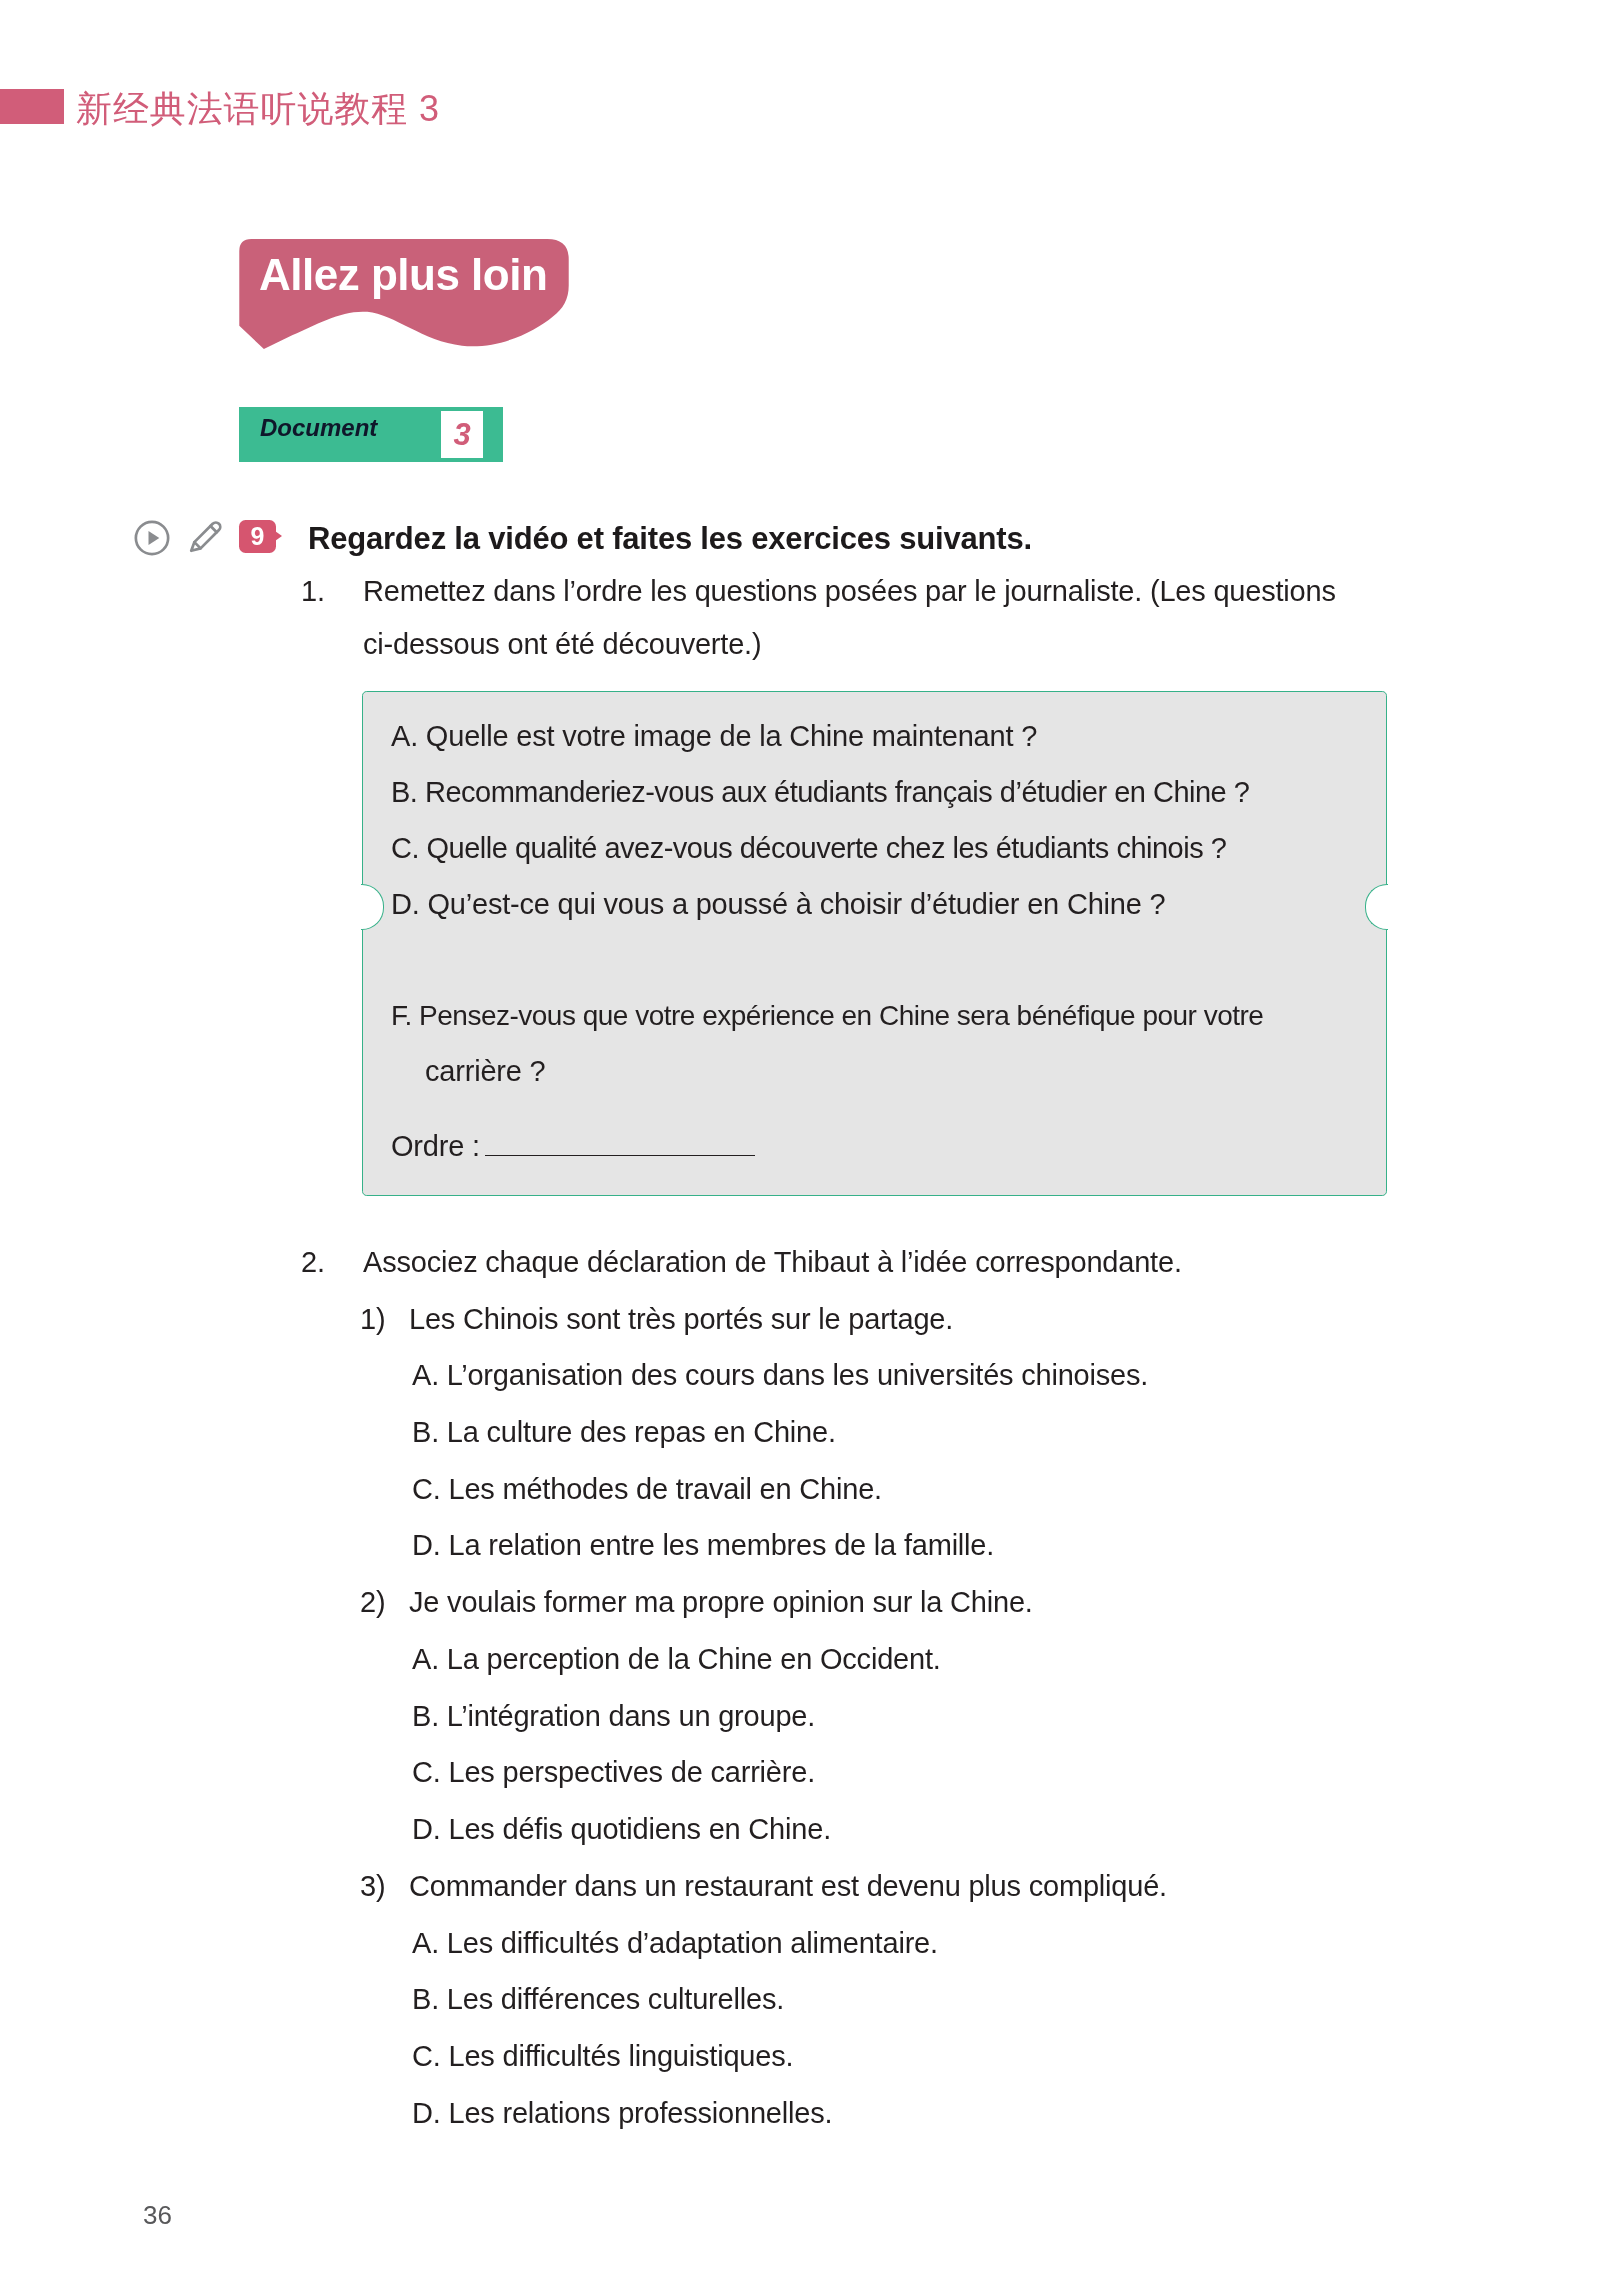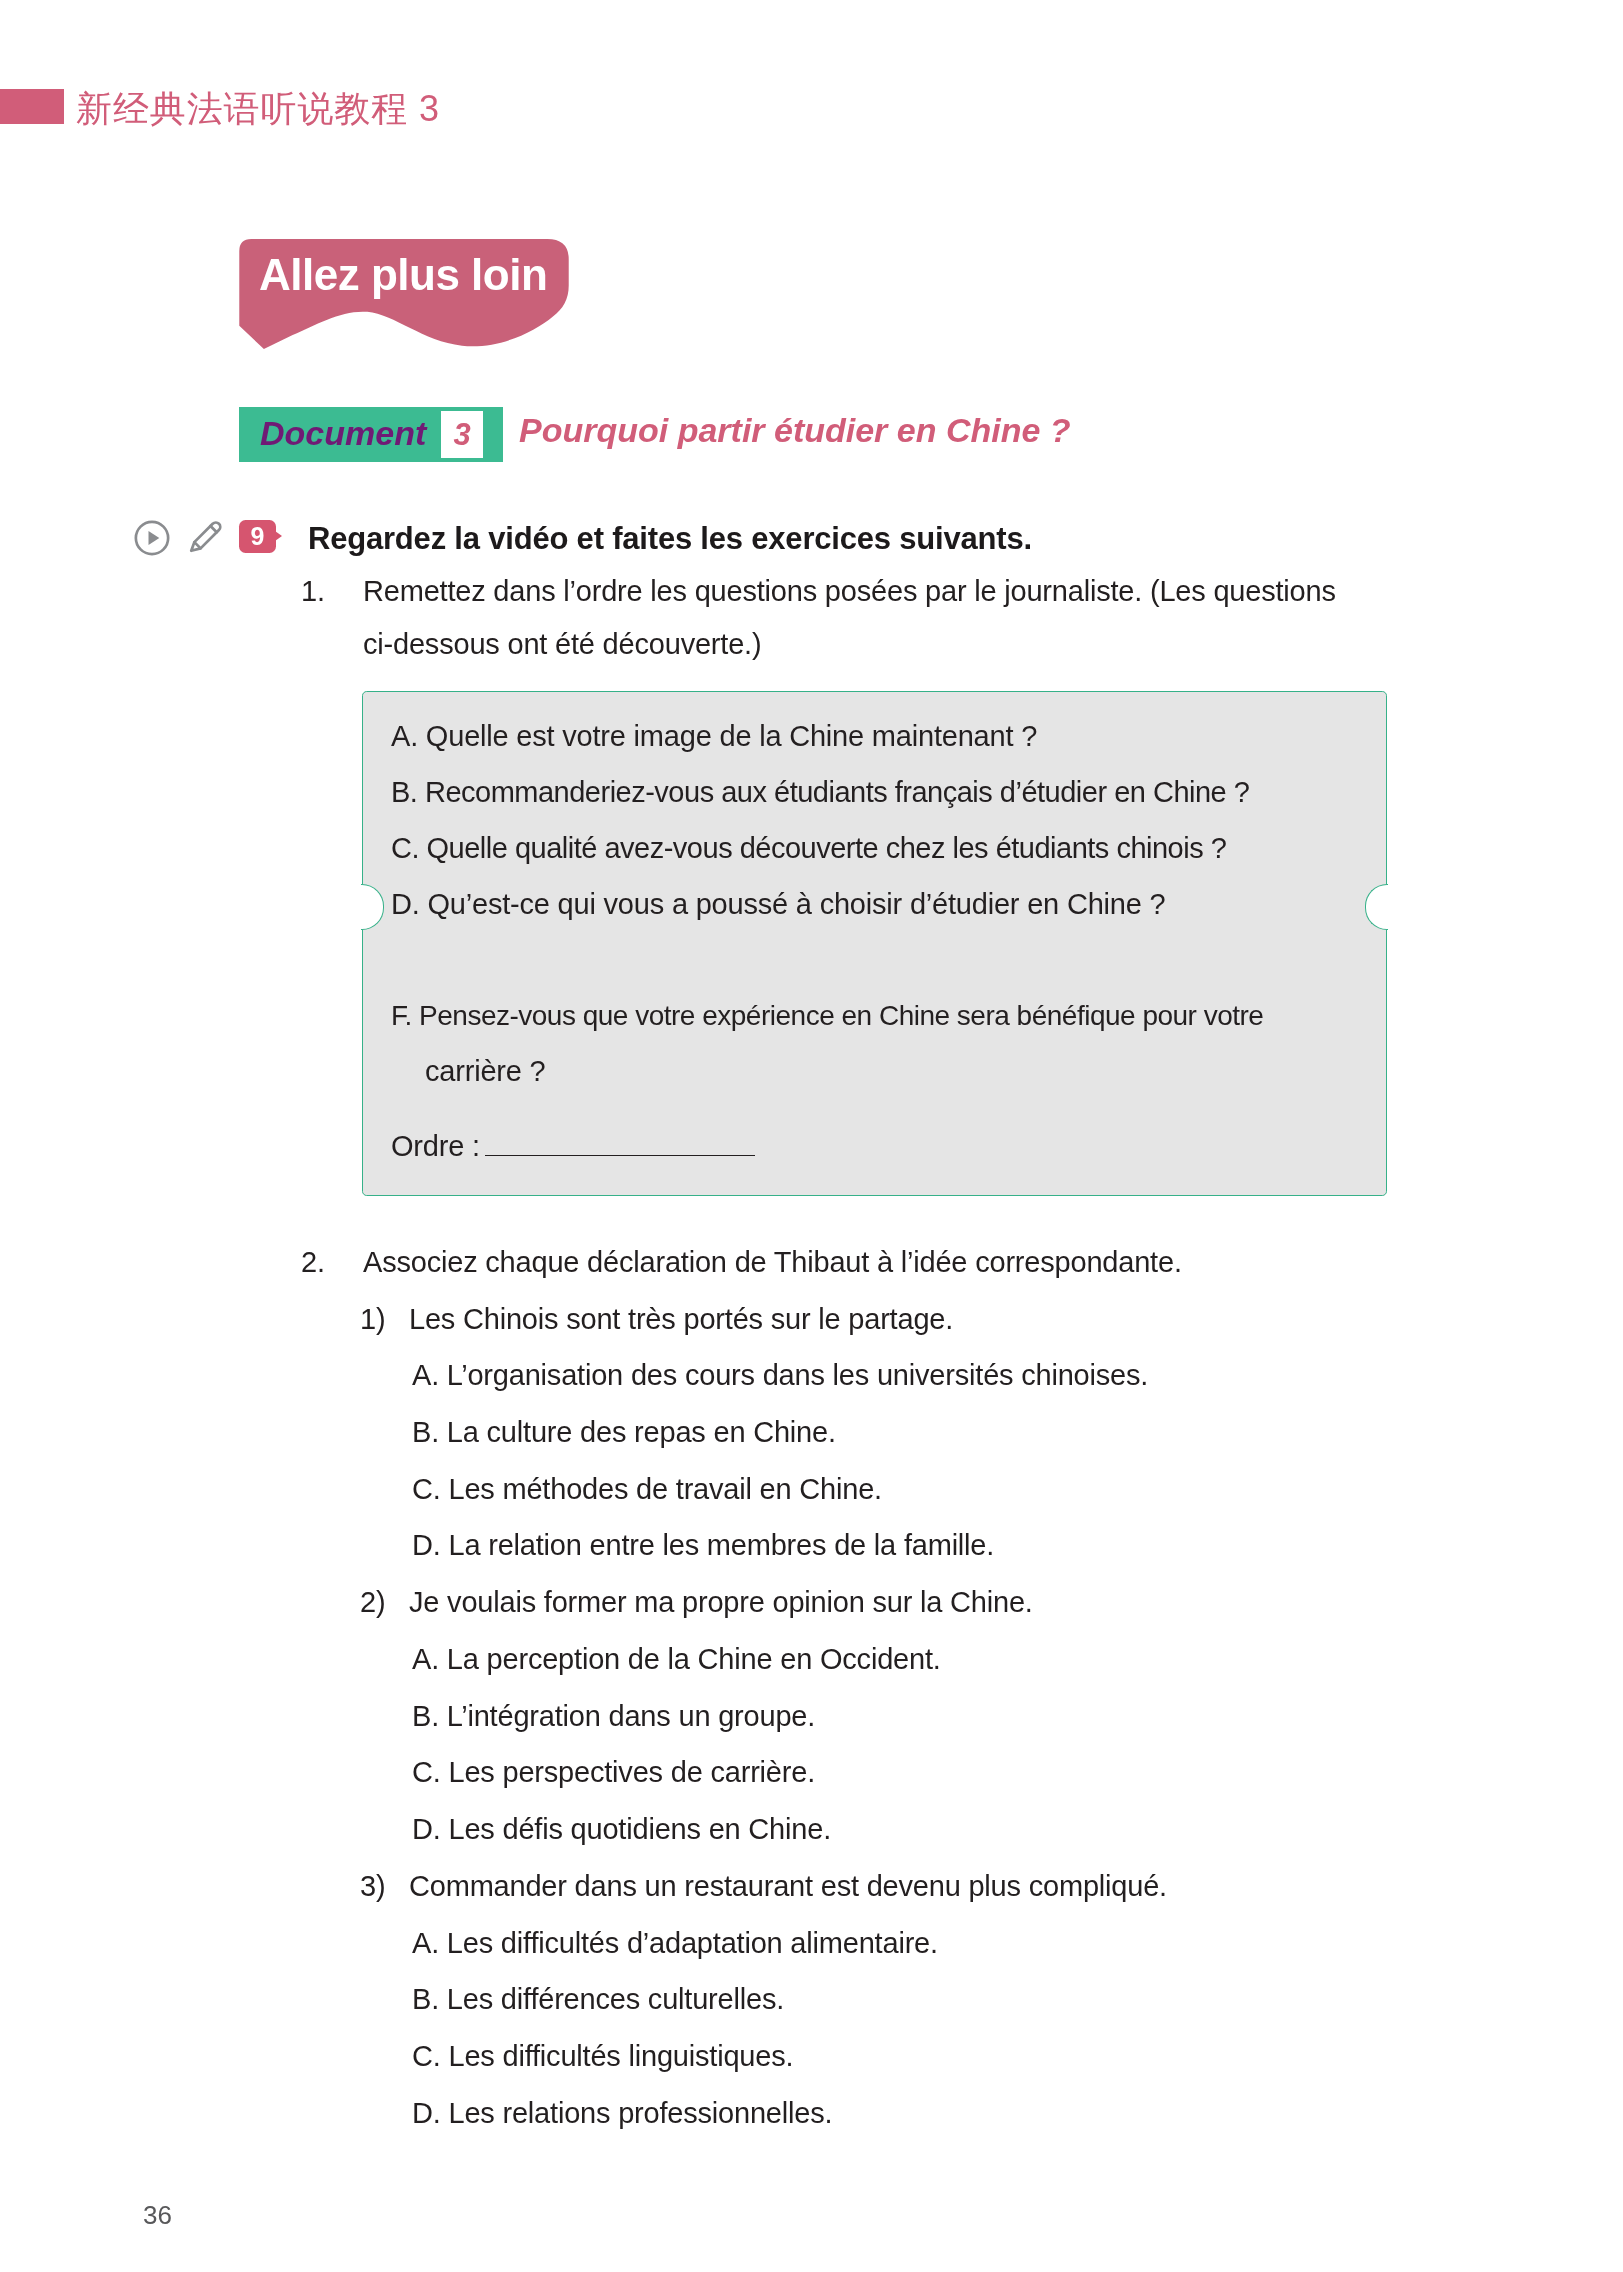--- a/index.html
+++ b/index.html
@@ -13,21 +13,21 @@
   
   .header-bar{position:absolute;left:0;top:89px;width:64px;height:35px;background:#d15d79;}
   .header-title{left:76px;top:85px;font-size:36px;color:#d15d79;letter-spacing:0.9px;}
 
   
   .banner-svg{position:absolute;left:239px;top:239px;}
   .banner-text{left:259px;top:250px;font-size:44px;font-weight:700;color:#ffffff;letter-spacing:-0.5px;}
 
   
   .doc-label{position:absolute;left:239px;top:407px;width:264px;height:55px;background:#3cbb92;}
-  .doc-word{position:absolute;left:21px;top:7.4px;font-size:34px;font-style:italic;font-weight:700;color:#701a75;white-space:nowrap;}
+  .doc-word{position:absolute;left:21px;top:7.4px;font-size:24px;font-style:italic;font-weight:700;color:#0f172a;white-space:nowrap;}
   .doc-num-box{position:absolute;left:202px;top:3.7px;width:42px;height:47px;background:#ffffff;}
   .doc-num{display:block;width:100%;height:100%;line-height:47px;text-align:center;font-size:31px;font-style:italic;font-weight:700;color:#d15d79;}
   .doc-title{left:519px;top:411px;font-size:34px;font-style:italic;font-weight:700;color:#d15d79;}
 
   
   .icon-svg{position:absolute;}
   .badge{position:absolute;left:239px;top:520px;width:37px;height:33px;background:#d6556f;border-radius:6.5px;}
   .badge:after{content:'';position:absolute;right:-6px;top:11px;width:0;height:0;
     border-left:7px solid #d6556f;border-top:5.1px solid transparent;border-bottom:5.1px solid transparent;}
   .badge-num{display:block;width:100%;height:100%;line-height:33px;text-align:center;font-size:25px;font-weight:700;color:#ffffff;}
@@ -72,21 +72,20 @@
              C220,153 168,184 115,207 L53,237 L0,187 V26 Q0,0 26,0 Z" fill="#c96179"></path>
   </svg>
   <div class="abs banner-text">Allez plus loin</div>
 
   <div class="doc-label">
     <span class="doc-word">Document</span>
     <span class="doc-num-box">
       <span class="doc-num">3</span>
     </span>
   </div>
-  <div class="abs doc-title">Pourquoi partir étudier en Chine ?</div>
 
   <svg class="icon-svg" style="left:133px;top:519px" width="38" height="38" viewBox="0 0 24 24">
     <circle cx="12" cy="12" r="10.2" fill="none" stroke="#8a8c8f" stroke-width="1.7"></circle>
     <polygon points="9.8,7.6 16.6,12 9.8,16.4" fill="#8a8c8f"></polygon>
   </svg>
   <svg class="icon-svg" style="left:183px;top:515px" width="44" height="44" viewBox="0 0 24 24">
     <g fill="none" stroke="#8a8c8f" stroke-width="1.5" stroke-linejoin="round" stroke-linecap="round">
       <path d="M4.5 19.5 L6.2 14.8 L16.2 4.8 a2.4 2.4 0 0 1 3.4 3.4 L9.6 18.2 Z"></path>
       <path d="M6.2 14.8 L9.6 18.2"></path>
       <path d="M15 6 L18.4 9.4"></path>

